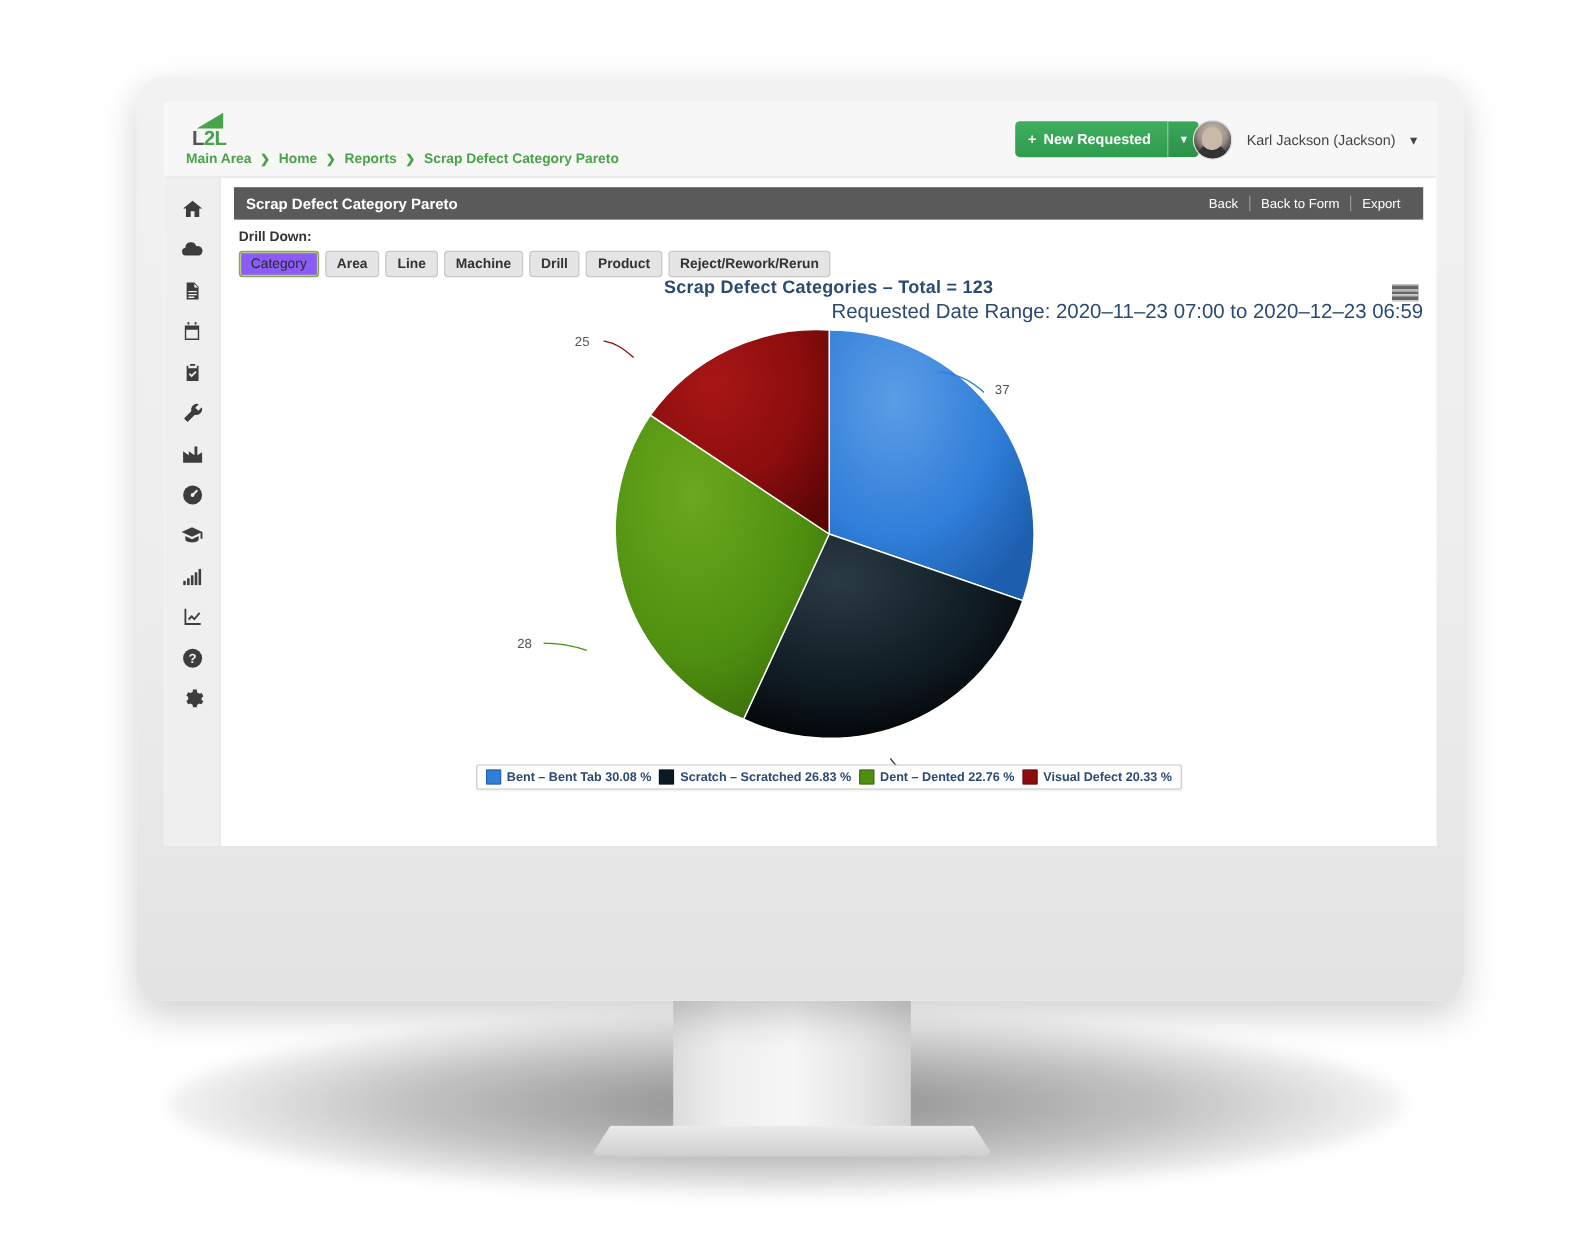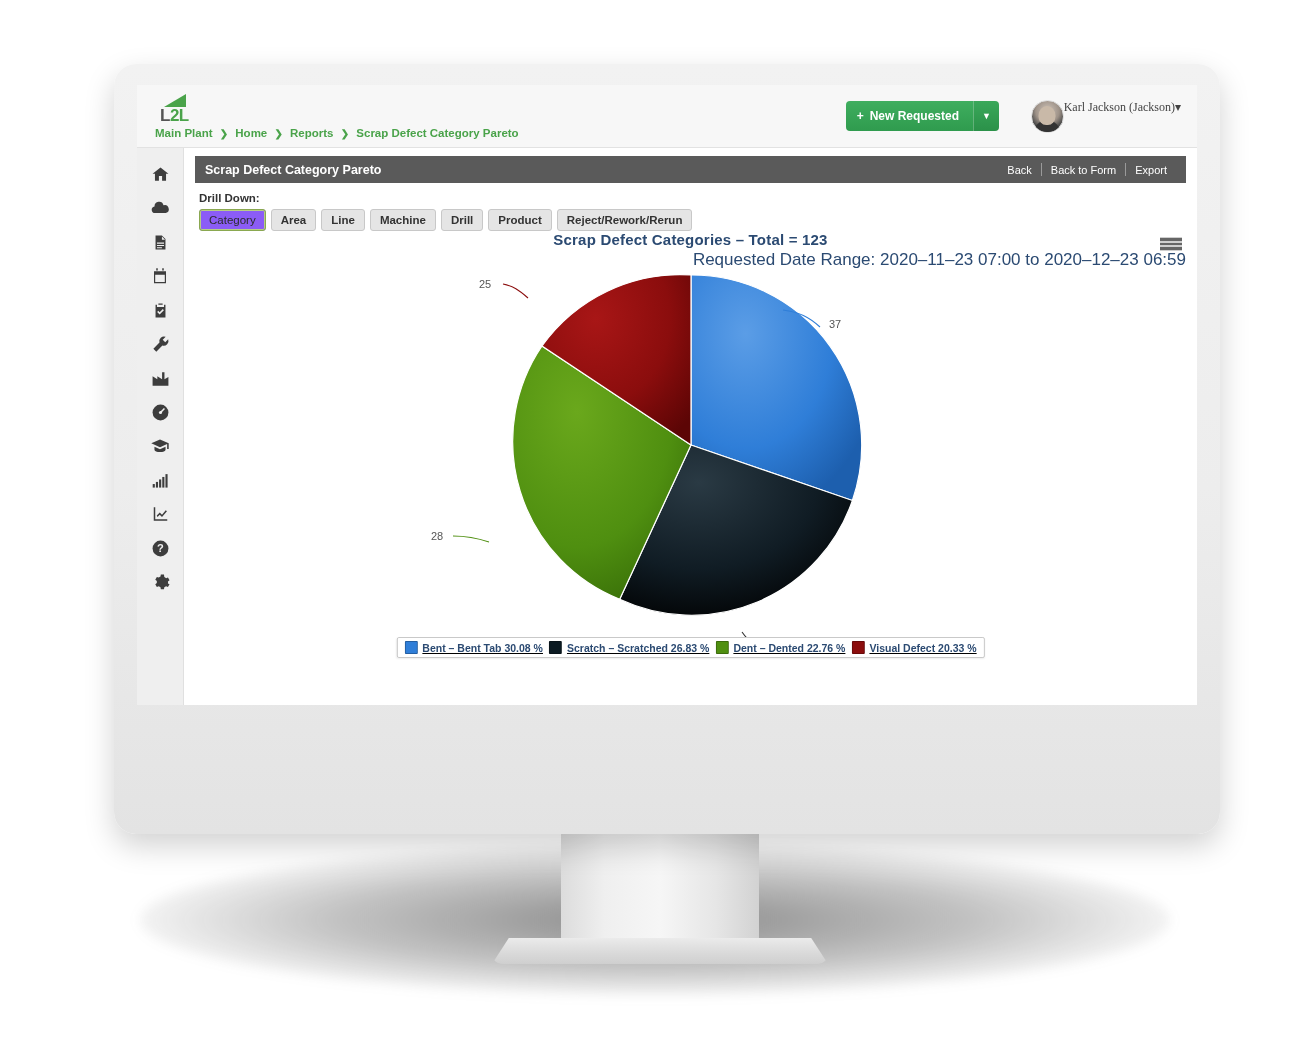--- a/index.html
+++ b/index.html
@@ -160,23 +160,23 @@
     display: flex;
     align-items: center;
     justify-content: center;
   }
 
   .user-area {
     position: absolute;
     right: 16px;
     top: 15px;
     display: flex;
-    gap: 0;
-    cursor: pointer;
-    font-family: Liberation Serif, serif;
+    align-items: center;
+    gap: 12px;
+    cursor: pointer;
   }
   .avatar {
     width: 31px;
     height: 31px;
     border-radius: 50%;
     background: radial-gradient(circle at 50% 32%, #cfc4ba 0%, #9e9288 45%, #4a4a4a 70%, #2b2b2b 100%);
     overflow: hidden;
     position: relative;
     border: 1px solid #ddd;
   }
@@ -358,21 +358,20 @@
     bottom: 2px;
     transform: translateX(-50%);
     display: flex;
     align-items: flex-start;
     gap: 6px;
     border: 1px solid #c9c9c9;
     border-radius: 2px;
     background: #ffffff;
     padding: 3px 7px;
     box-shadow: 0 1px 2px rgba(0,0,0,0.07);
-    text-decoration: underline;
   }
   .legend-item {
     display: flex;
     align-items: center;
     gap: 5px;
     font-size: 10.5px;
     font-weight: bold;
     color: #2b4a72;
     cursor: pointer;
     white-space: nowrap;
@@ -397,21 +396,21 @@
   <div class="screen">
 
     <div class="topbar">
 
       <div class="logo-wrap">
         <div class="logo-tri"></div>
         <div class="logo-text"><span>L</span><span class="g">2L</span></div>
       </div>
 
       <div class="breadcrumb">
-        <a>Main Plant</a>
+        <a>Main Area</a>
         <span class="sep">❯</span>
         <a>Home</a>
         <span class="sep">❯</span>
         <a>Reports</a>
         <span class="sep">❯</span>
         <a>Scrap Defect Category Pareto</a>
       </div>
 
       <div class="dispatch-group">
         <button class="dispatch-btn">

